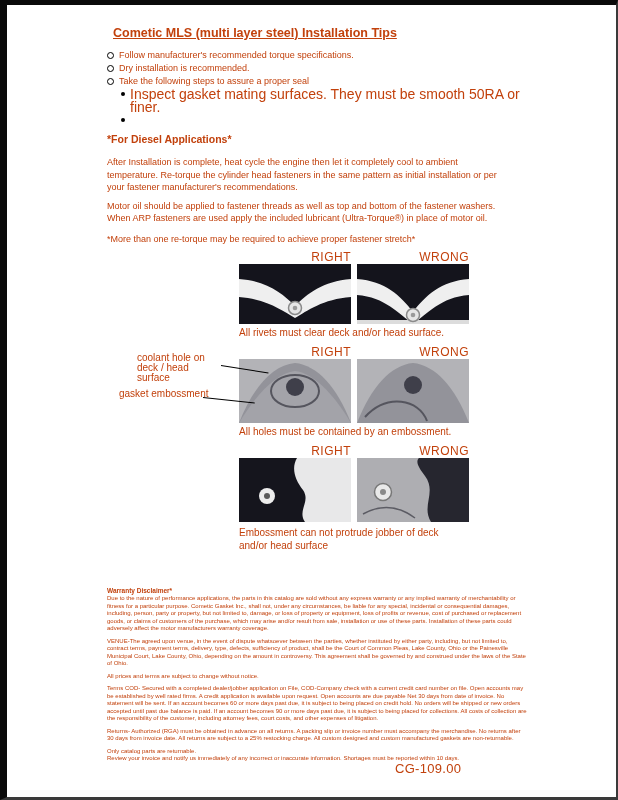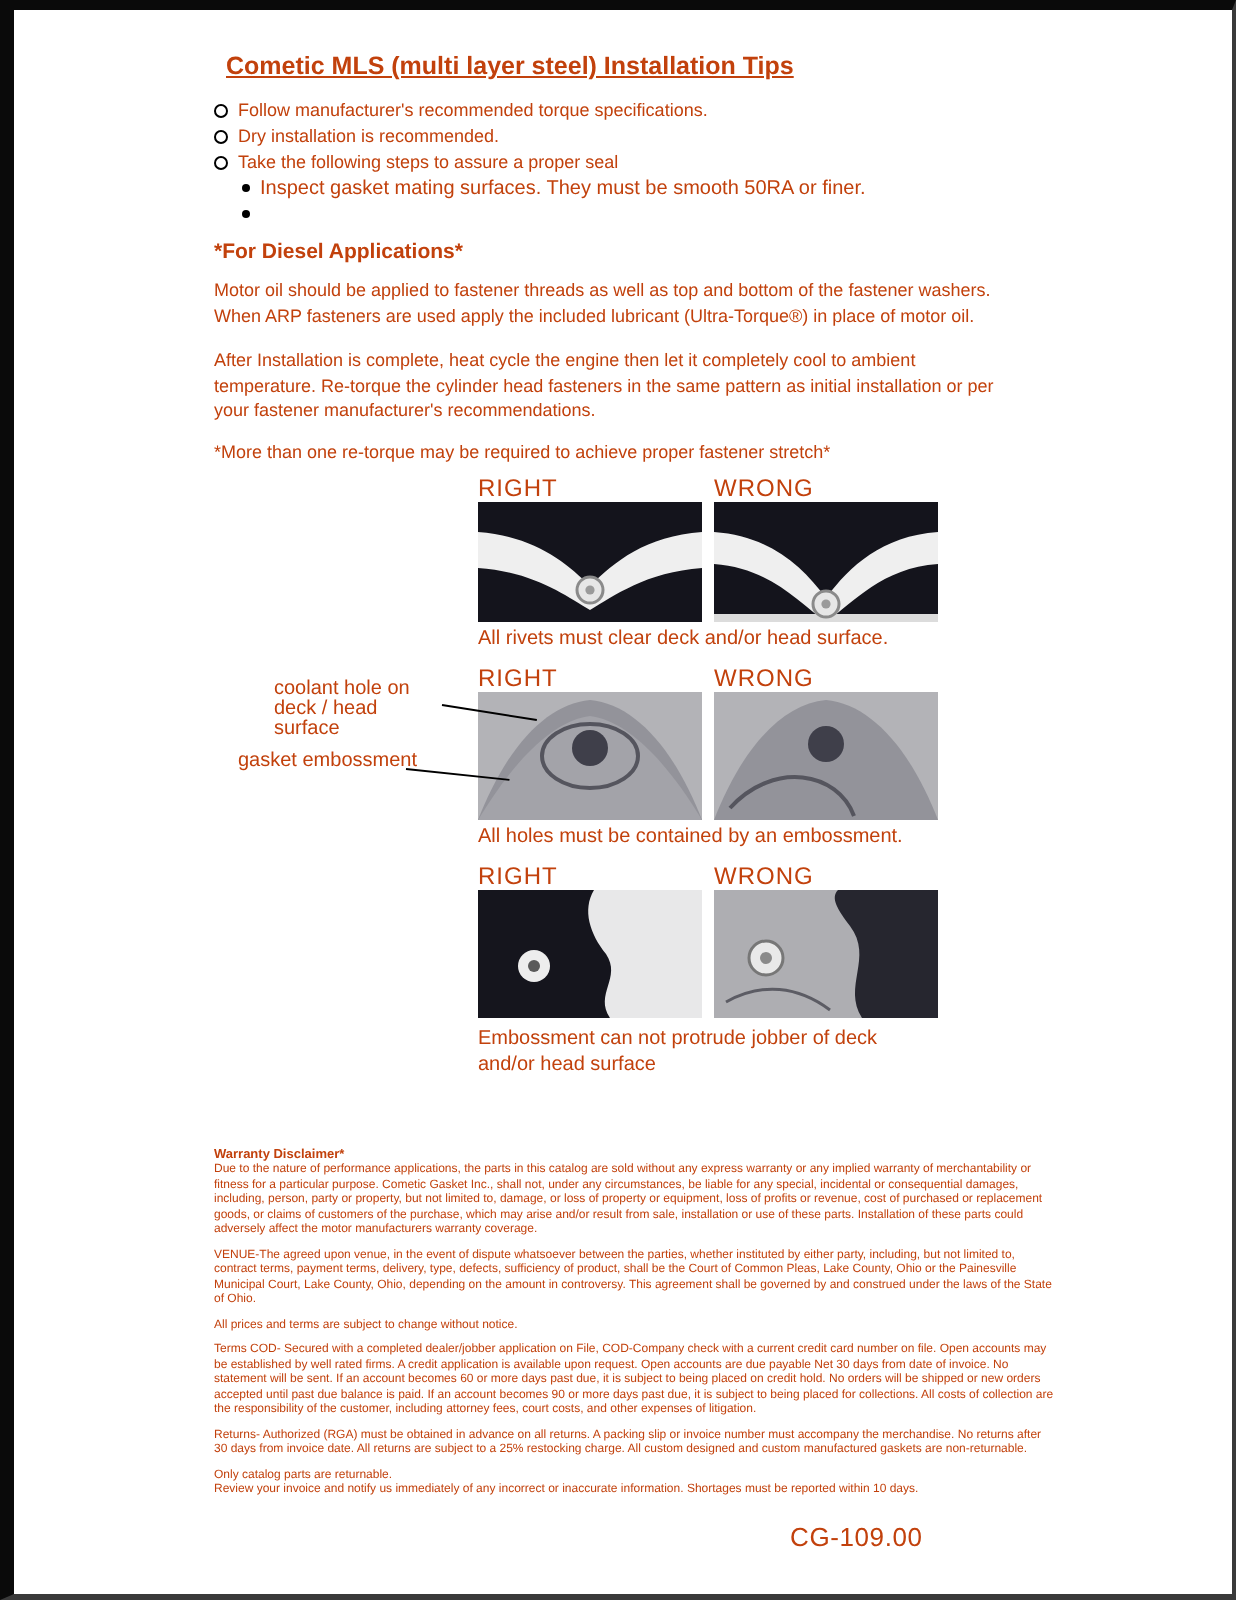--- a/index.html
+++ b/index.html
@@ -22,35 +22,35 @@
     font-size: 12.5px; font-weight: bold; text-decoration: underline;
     margin: 0 0 0 6px; line-height: 16px;
   }
 
   .tips { margin-top: 8px; }
   .tip { display: flex; font-size: 9px; line-height: 13px; }
   .tip .marker {
     width: 5px; height: 5px; border: 1px solid #000; border-radius: 50%;
     margin: 3px 5px 0 0; flex: 0 0 auto;
   }
-  .subtip { display: flex; font-size: 10px; line-height: 13px; margin-left: 14px; }
+  .subtip { display: flex; font-size: 14px; line-height: 13px; margin-left: 14px; }
   .subtip .marker {
     width: 4px; height: 4px; background: #000; border-radius: 50%;
     margin: 4px 5px 0 0; flex: 0 0 auto;
   }
 
   .diesel-heading { font-size: 10.5px; font-weight: bold; margin-top: 10px; line-height: 14px; }
   .para { font-size: 9px; line-height: 12.5px; margin-top: 6px; width: 404px; }
   .para.gap { margin-top: 10px; }
   .note { font-size: 9px; line-height: 12.5px; margin-top: 8px; }
 
   .diagrams { position: relative; margin-top: 6px; width: 430px; }
   .col-labels { display: flex; gap: 6px; margin-left: 132px; }
   .col-labels span {
-    width: 112px; text-align: left; font-size: 12px; letter-spacing: .5px; line-height: 13px;
+    width: 112px; text-align: right; font-size: 12px; letter-spacing: .5px; line-height: 13px;
   }
   .img-row { display: flex; gap: 6px; margin-left: 132px; }
   .img-row svg { display: block; }
   .caption { font-size: 10px; line-height: 14px; margin: 2px 0 0 132px; }
   .caption.two-line { width: 225px; line-height: 13px; margin-top: 4px; }
   .spacer6 { height: 6px; }
 
   .side-label { position: absolute; font-size: 10px; line-height: 10px; }
   .side-label.coolant { top: 102px; left: 30px; width: 86px; }
   .side-label.emboss { top: 138px; left: 12px; width: 90px; }
@@ -92,22 +92,22 @@
       <div class="subtip">
         <span class="marker"></span>
         <span>Inspect gasket mating surfaces.  They must be smooth 50RA or finer.</span>
       </div>
       <div class="subtip">
         <span class="marker"></span>
       </div>
     </div>
 
     <div class="diesel-heading">*For Diesel Applications*</div>
+    <div class="para gap">After Installation is complete, heat cycle the engine then let it completely cool to ambient temperature. Re-torque the cylinder head fasteners in the same pattern as initial installation or per your fastener manufacturer's recommendations.</div>
     <div class="para">Motor oil should be applied to fastener threads as well as top and bottom of the fastener washers. When ARP fasteners are used apply the included lubricant (Ultra-Torque®) in place of motor oil.</div>
-    <div class="para gap">After Installation is complete, heat cycle the engine then let it completely cool to ambient temperature. Re-torque the cylinder head fasteners in the same pattern as initial installation or per your fastener manufacturer's recommendations.</div>
     <div class="note">*More than one re-torque may be required to achieve proper fastener stretch*</div>
 
     <div class="diagrams">
 
       <div class="col-labels">
         <span>RIGHT</span>
         <span>WRONG</span>
       </div>
       <div class="img-row">
         <svg width="112" height="60" viewBox="0 0 112 60">

